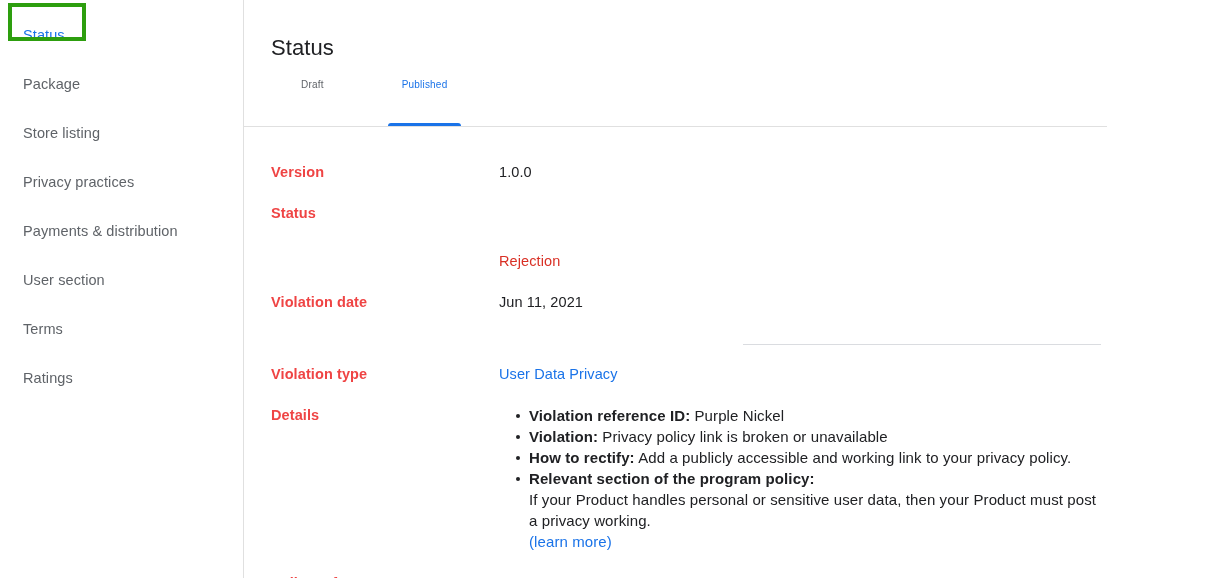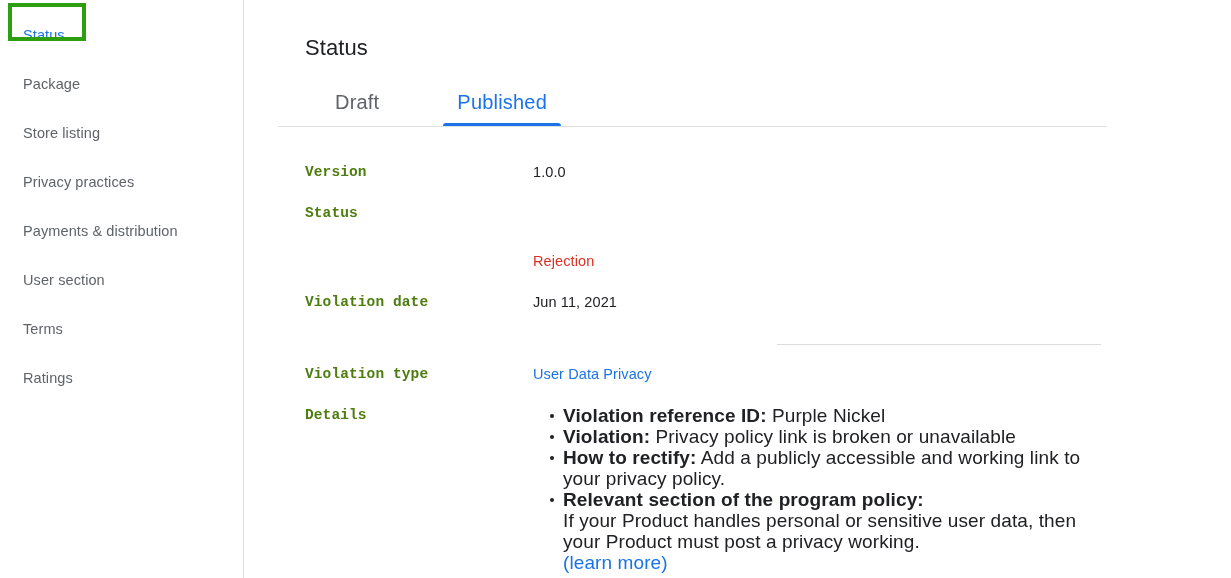--- a/index.html
+++ b/index.html
@@ -15,21 +15,20 @@
     color: #202124;
     overflow: hidden;
     position: relative;
   }
 
   
   .app {
     display: flex;
     width: 1107px;
     height: 578px;
-    gap: 34px;
   }
 
   
   .sidebar {
     width: 244px;
     flex: 0 0 244px;
     height: 578px;
     border-right: 1px solid #e0e0e0;
     background: #ffffff;
     padding-top: 11px;
@@ -87,22 +86,21 @@
     height: 48px;
     border-bottom: 1px solid #e0e0e0;
     display: flex;
     align-items: flex-start;
     padding-left: 42px;
   }
   .tab {
     position: relative;
     height: 47px;
     display: flex;
-    align-items: center;
-    font-size: 20px;
+    font-size: 10px;
     color: #5f6368;
     letter-spacing: .2px;
     cursor: pointer;
     margin-right: 48px;
     padding: 0 15px;
   }
   .tab.active { color: #1a73e8; }
   .tab.active::after {
     content: "";
     position: absolute;
@@ -126,24 +124,23 @@
   .row {
     display: flex;
     align-items: flex-start;
     padding-left: 27px;
     margin-bottom: 21px;
   }
   .row .label {
     flex: 0 0 228px;
     font-size: 14.5px;
     font-weight: bold;
-    color: #4d7c0f;
+    color: #ef4444;
     letter-spacing: .1px;
     line-height: 20px;
-    font-family: Liberation Mono, monospace;
   }
   .row .value {
     flex: 1 1 auto;
     font-size: 14.5px;
     color: #202124;
     letter-spacing: .1px;
     line-height: 20px;
     padding-right: 6px;
   }
   .value.danger { color: #d93025; margin-top: 48px; }
@@ -165,21 +162,21 @@
   ul.details {
     margin: 0;
     padding: 0 0 0 17px;
     list-style: none;
   }
   ul.details li {
     position: relative;
     padding-left: 13px;
     line-height: 21px;
     margin-bottom: 0;
-    font-size: 19px;
+    font-size: 15px;
     color: #202124;
   }
   ul.details li::before {
     content: "";
     position: absolute;
     left: 0;
     top: 9px;
     width: 4px;
     height: 4px;
     background: #202124;

